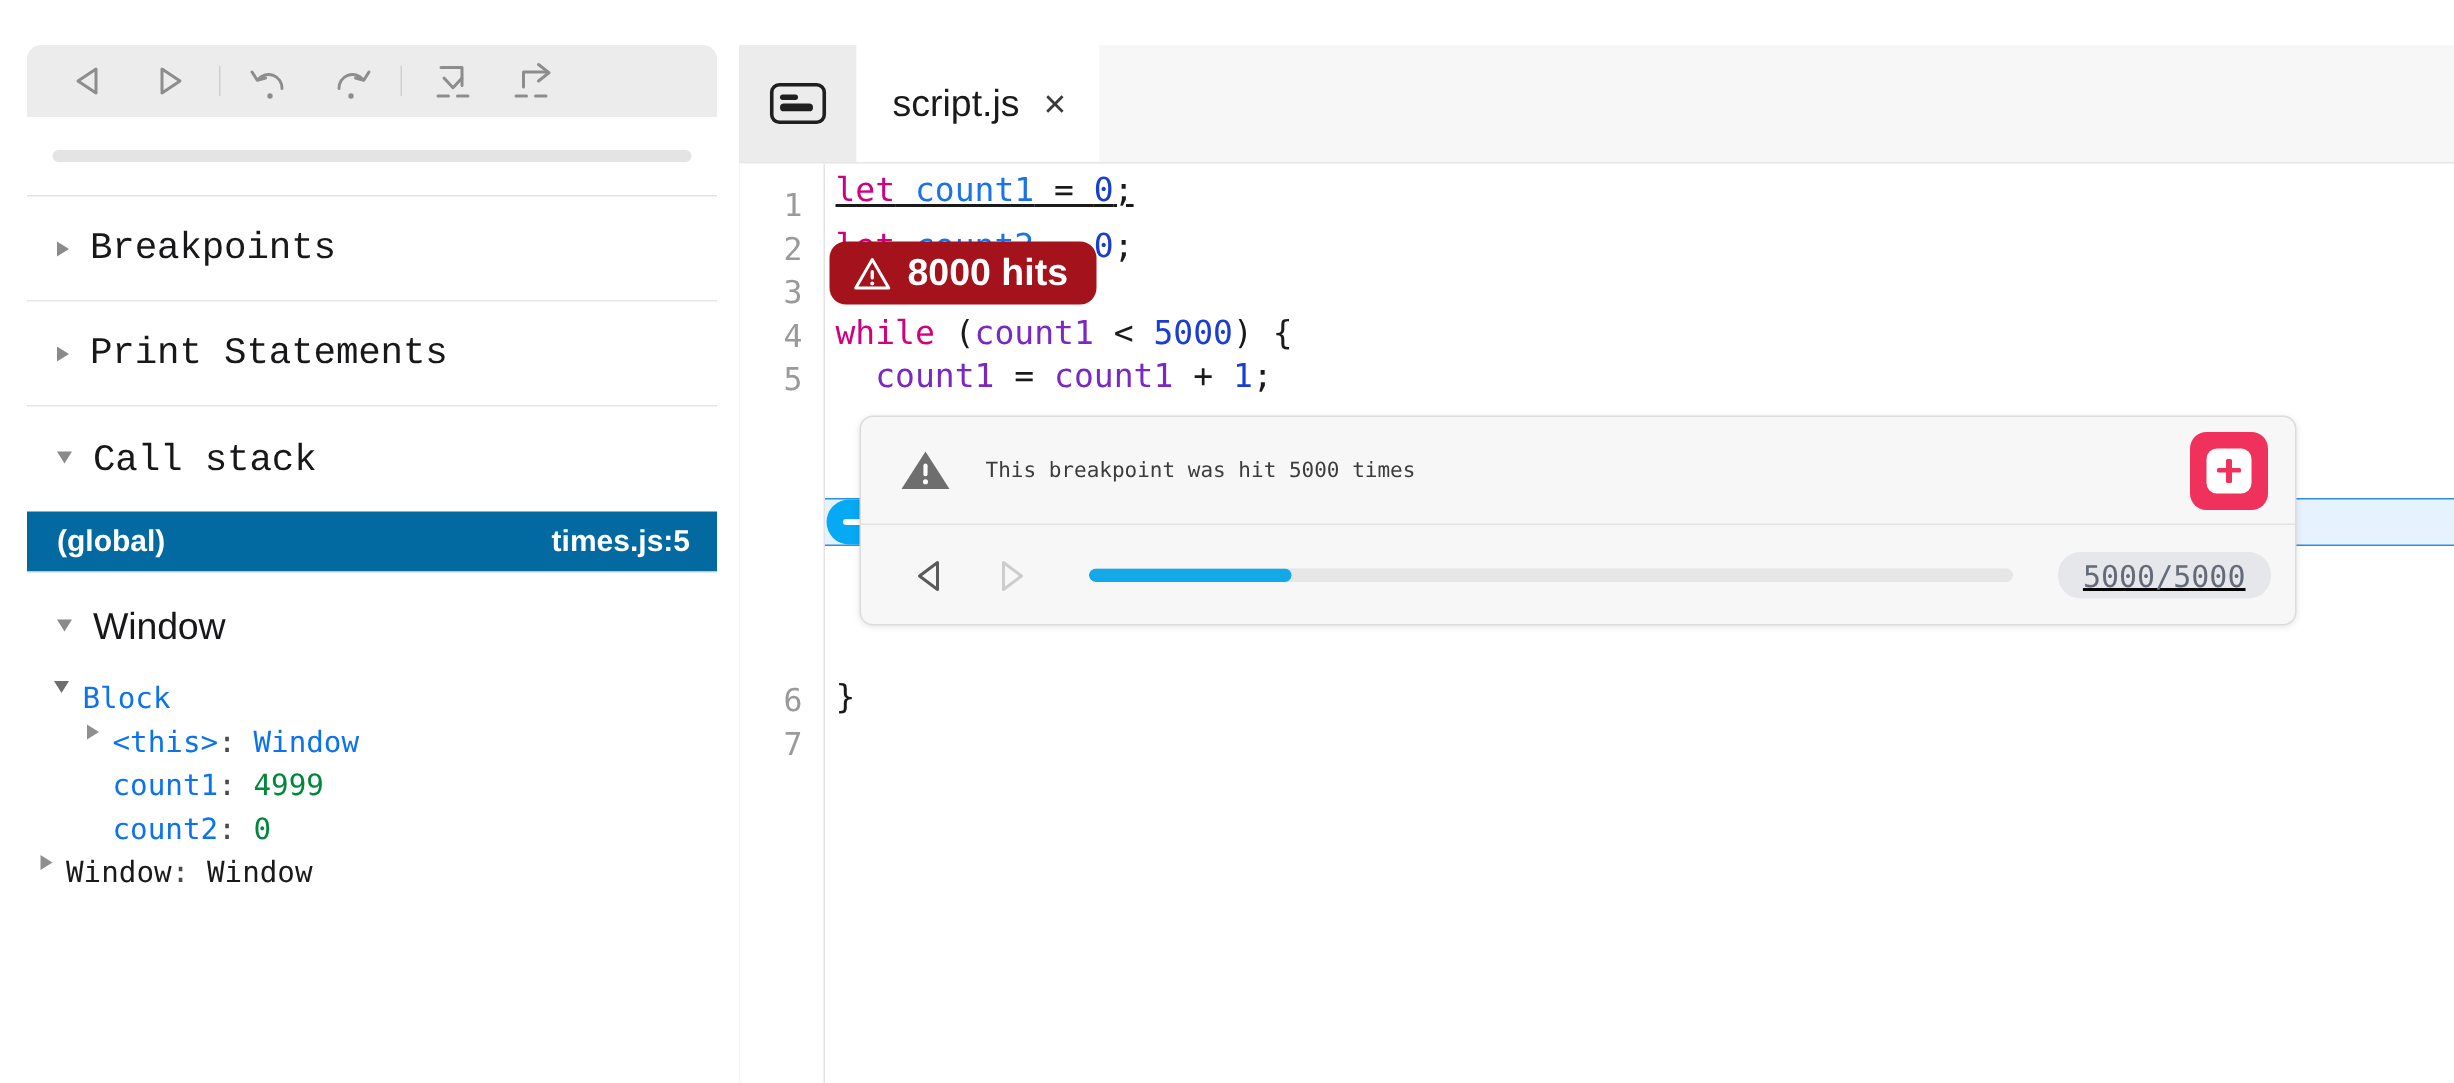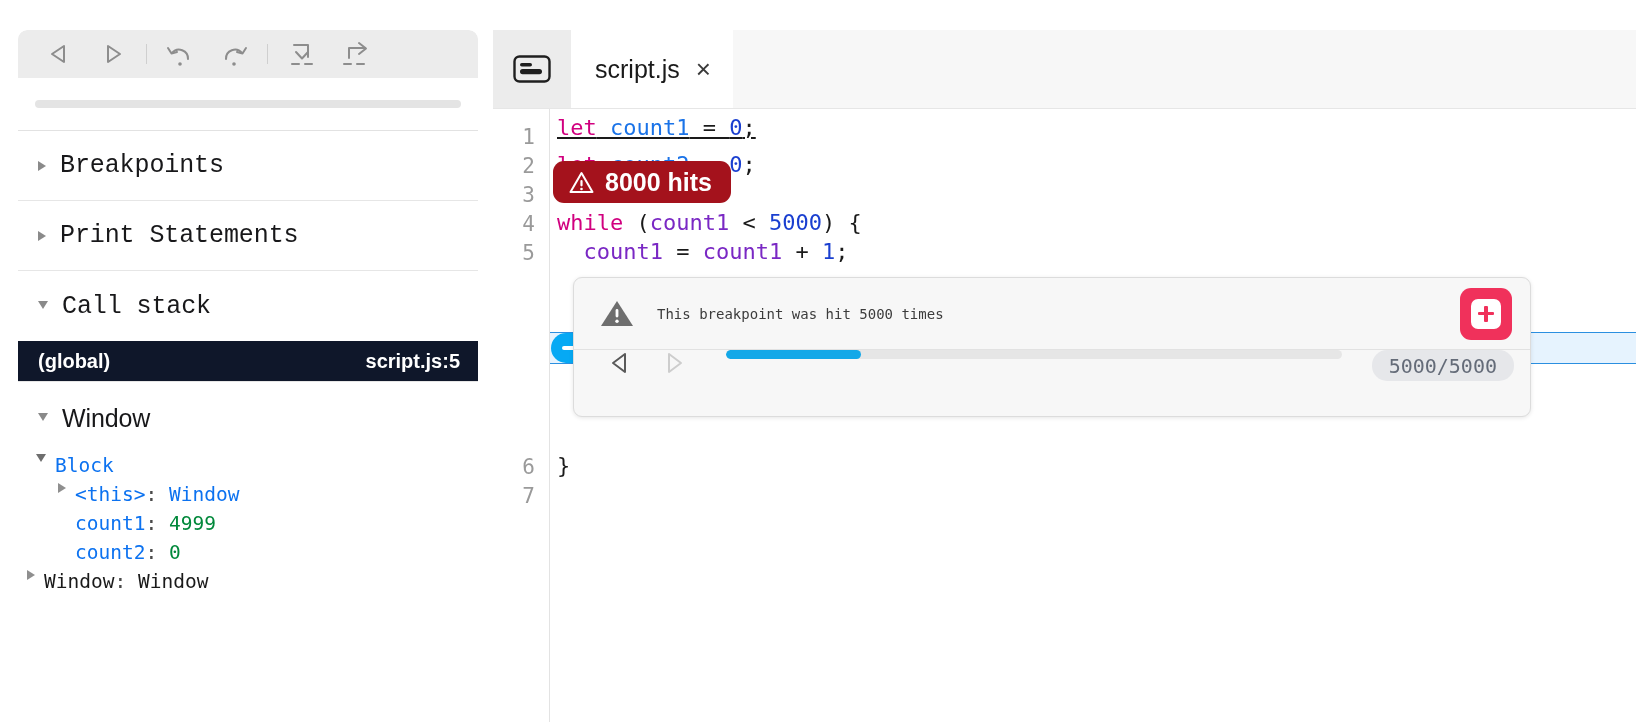--- a/index.html
+++ b/index.html
@@ -64,21 +64,21 @@
   .tri.down {
     border-top: 8px solid #8a8a8a;
     border-left: 5.5px solid transparent;
     border-right: 5.5px solid transparent;
     margin-bottom: 2px;
   }
   .section-title { font-size: 25px; color: #18181a; letter-spacing: -0.1px; }
 
   .callstack-row {
     height: 40px; margin: 0;
-    background: #0f172a;
+    background: #0369a1;
     display: flex; align-items: center; justify-content: space-between;
     padding: 0 18px 0 20px;
     box-sizing: border-box;
     color: #fff;
   }
   .cs-fn { font-size: 20px; font-weight: bold; }
   .cs-loc { font-size: 20px; font-weight: bold; }
 
   .scopes-head { height: 72px; display:flex; align-items:center; padding-left:20px; }
 
@@ -210,22 +210,22 @@
     display: flex; align-items: center; justify-content: center;
     position: relative;
   }
   .add-inner::before, .add-inner::after {
     content: ""; position: absolute; background: #F0315B; border-radius: 1px;
   }
   .add-inner::before { width: 16px; height: 3.4px; }
   .add-inner::after  { width: 3.4px; height: 16px; }
 
   .pop-bottom {
-    height: 67px; display: flex; align-items: flex-start;
-    padding: 0 16px 0 26px; gap: 14px;
+    height: 67px; display: flex; align-items: center;
+    padding: 0 16px 0 26px; gap: 14px; text-decoration: underline;
   }
   .nav-btn { width: 40px; display: flex; align-items: center; justify-content: center; }
   .progress-track {
     flex: 1; height: 9px; border-radius: 5px; background: #e6e6e6;
     margin: 0 16px 0 18px; position: relative; overflow: hidden;
   }
   .progress-fill { position: absolute; left: 0; top: 0; bottom: 0; background: #13A8E8; border-radius: 5px; }
   .count-pill {
     background: #e6e7ea; border-radius: 15px;
     height: 31px; padding: 0 17px;
@@ -298,21 +298,21 @@
       <span class="section-title">Print Statements</span>
     </div>
 
     <div class="section-head noborder">
       <span class="tri down"></span>
       <span class="section-title">Call stack</span>
     </div>
 
     <div class="callstack-row">
       <span class="cs-fn">(global)</span>
-      <span class="cs-loc">script.js:5</span>
+      <span class="cs-loc">times.js:5</span>
     </div>
 
     <div style="height:1px;background:#e6e6e6;"></div>
 
     <div class="scopes-head">
       <span class="tri down"></span>
       <span class="section-title">Window</span>
     </div>
 
     <div class="tree">

